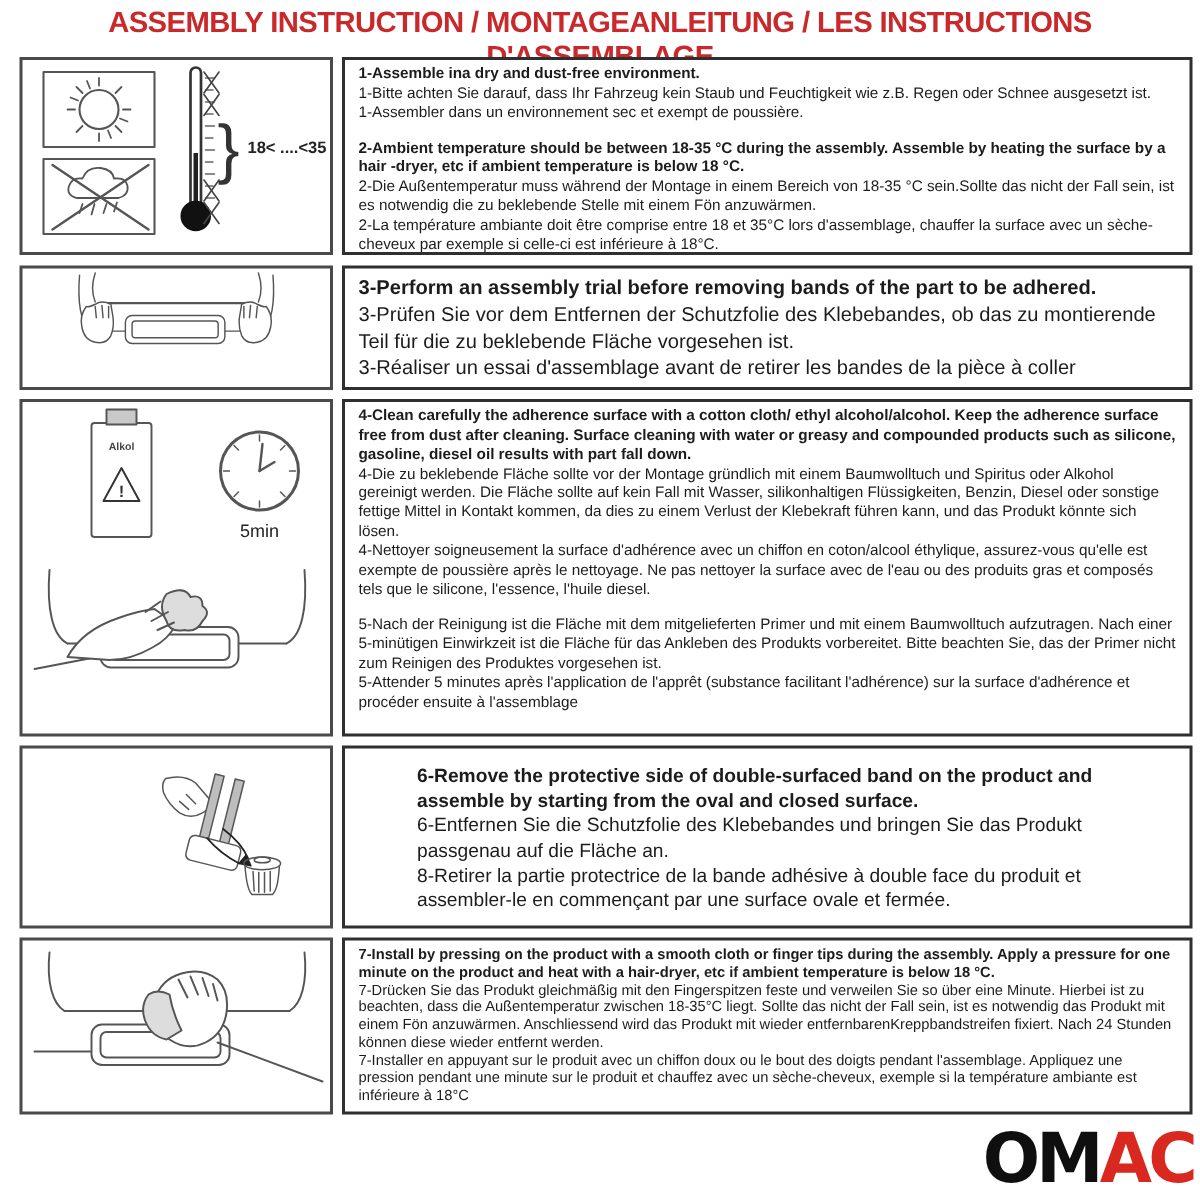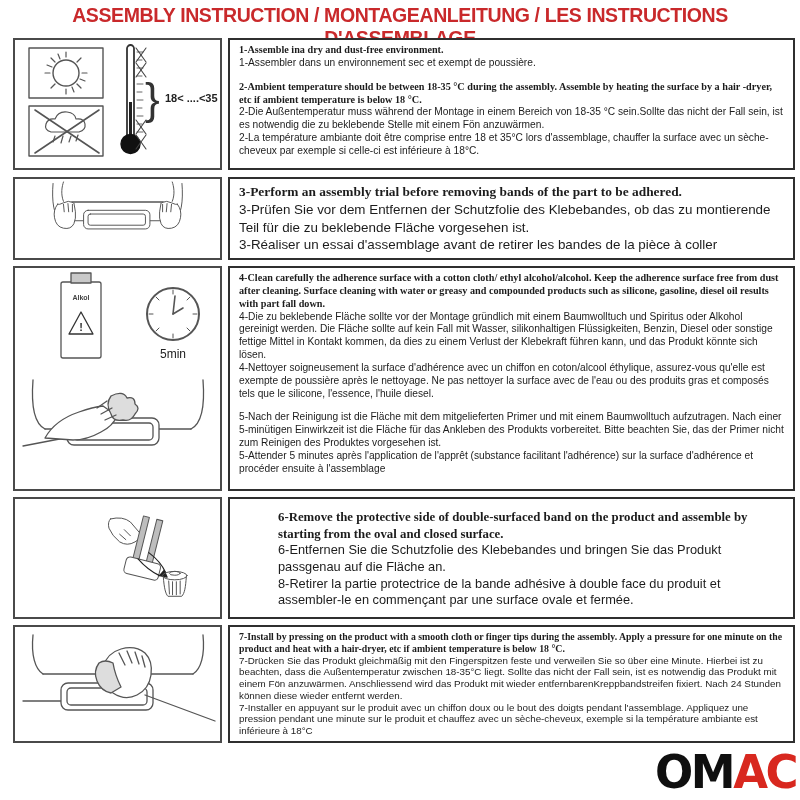--- a/index.html
+++ b/index.html
@@ -12,21 +12,21 @@
   .cell-left{width:209px;flex:0 0 209px;border:2px solid #4a4a4a;background:#fff;
     box-sizing:border-box;overflow:hidden;}
   .cell-right{flex:1;border:2px solid #2f2f2f;background:#fff;box-sizing:border-box;
     padding:4px 9px;overflow:hidden;}
   .cell-right.center{display:flex;flex-direction:column;justify-content:center;}
   .r1{height:132px;} .r2{height:83px;} .r3{height:225px;} .r4{height:122px;padding-left:48px;} .r5{height:118px;}
   .row.gap7{margin-bottom:7px;}
   .step{margin-bottom:11px;}
   .step:last-child{margin-bottom:0;}
   .ln{margin:0;font-size:10.2px;line-height:1.26;}
-  .ln.bold{font-weight:700;font-family:Liberation Serif, serif;}
+  .ln.bold{font-weight:700;}
   .fs-big .ln{font-size:13.4px;line-height:1.32;}
   .fs-mid .ln{font-size:12.8px;line-height:1.3;}
   .fs-dense .ln{font-size:9.8px;line-height:1.2;}
   svg{display:block;}
   .logo{position:absolute;top:745px;left:650px;width:148px;height:54px;background:#fff;
     display:flex;align-items:center;justify-content:flex-end;padding-right:2px;box-sizing:border-box;}
   .logo span{font-size:45px;font-weight:700;letter-spacing:-2.5px;
     font-family:"DejaVu Sans","Liberation Sans",sans-serif;transform:scaleY(1.02);}
   .logo .lb{color:#0f0f0f;}
   .logo .lr{color:#d8281f;}
@@ -101,20 +101,21 @@
               </g>
             </g>
             <text x="130" y="74" font-size="44" fill="#333" stroke="none" font-family="Liberation Sans, sans-serif">}</text>
             <text x="150" y="62" font-size="11" font-weight="bold" fill="#222" stroke="none" font-family="Liberation Sans, sans-serif">18&lt; ....&lt;35 C</text>
           </g>
         </svg>
       </div>
       <div class="cell-right r1">
           <div class="step">
             <p class="ln bold">1-Assemble ina dry and dust-free environment.</p>
+            <p class="ln">1-Bitte achten Sie darauf, dass Ihr Fahrzeug kein Staub und Feuchtigkeit wie z.B. Regen oder Schnee ausgesetzt ist.</p>
             <p class="ln">1-Assembler dans un environnement sec et exempt de poussière.</p>
           </div>
           <div class="step">
             <p class="ln bold">2-Ambient temperature should be between 18-35 °C  during the assembly. Assemble by heating the surface by a hair -dryer, etc if ambient temperature is below 18 °C.</p>
             <p class="ln">2-Die Außentemperatur muss während der Montage in einem Bereich von 18-35 °C  sein.Sollte das nicht der Fall sein, ist es notwendig die zu beklebende Stelle mit einem Fön anzuwärmen.</p>
             <p class="ln">2-La température ambiante doit être comprise entre 18 et 35°C lors d'assemblage, chauffer la surface avec un sèche-cheveux par exemple si celle-ci est inférieure à 18°C.</p>
           </div>
         </div>
     </div>
 

